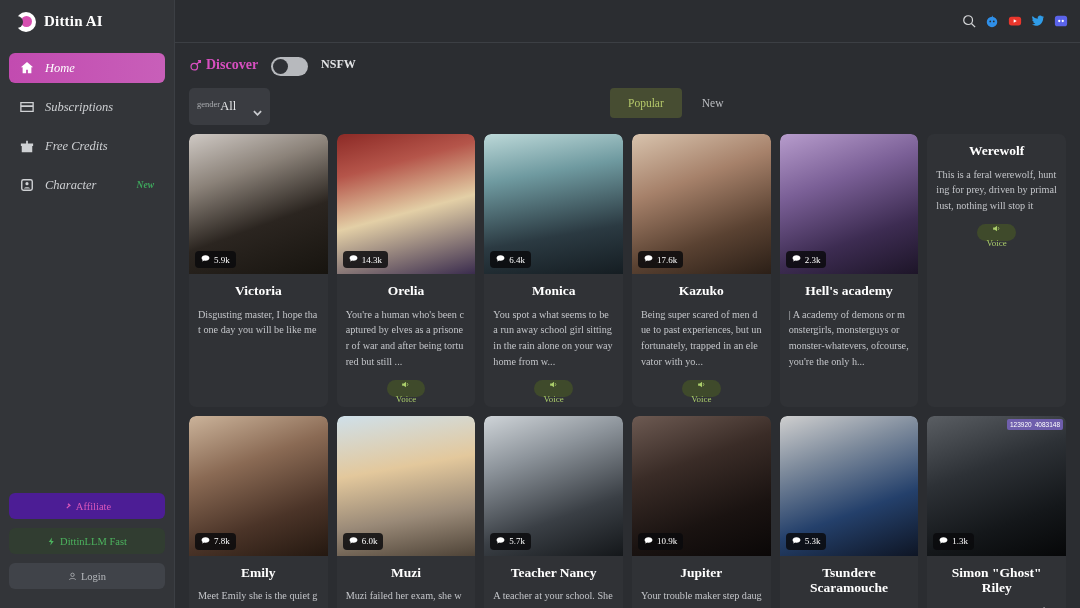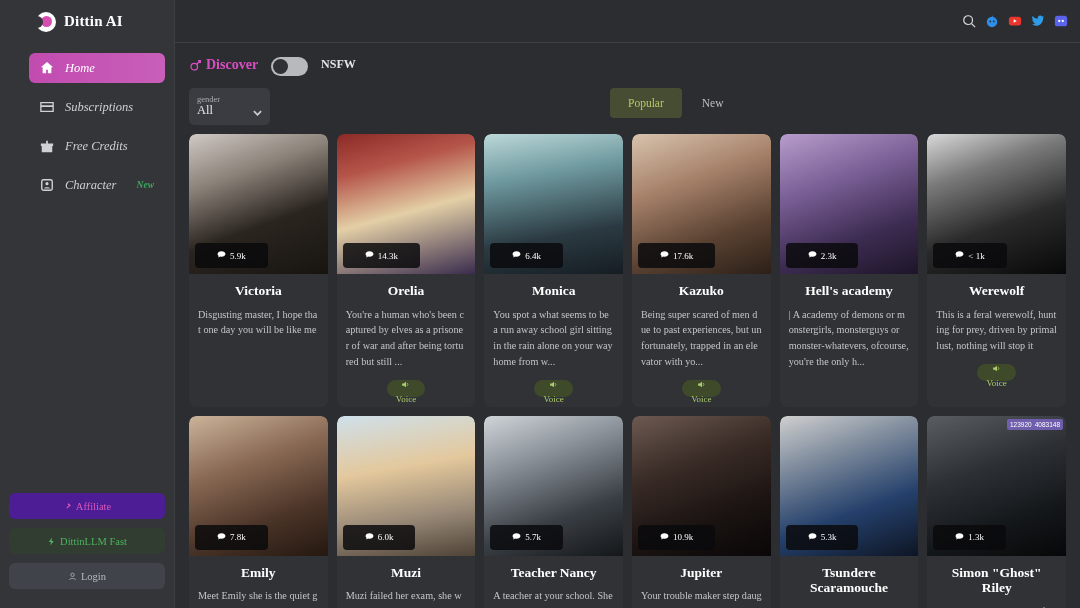--- a/index.html
+++ b/index.html
@@ -12,21 +12,20 @@
   .app { display: flex; width: 1080px; height: 608px; }
 
   
   .sidebar {
     width: 175px; height: 608px;
     background: #333539;
     border-right: 1px solid #3c3f44;
     display: flex; flex-direction: column;
     flex: 0 0 175px;
     position: relative;
-    padding-left: 20px;
   }
   .brand {
     display: flex; align-items: center; gap: 8px;
     padding: 14px 0 14px 16px; height: 43px;
   }
   .brand-logo {
     width: 20px; height: 20px; border-radius: 50%;
     background: #fff; position: relative; flex: 0 0 20px;
     display: flex; align-items: center; justify-content: center;
   }
@@ -97,21 +96,21 @@
     border-radius: 50%; background: #2f3136;
   }
   .nsfw { color: #e3e4e6; font-size: 12px; font-weight: bold; }
 
   .filter-row { display:flex; align-items:center; padding: 12px 0 0 6px; position: relative; }
   .gender-select {
     width: 81px; height: 37px; background: #3a3c41; border-radius: 5px;
     display: flex; align-items: center; padding: 0 8px; cursor: pointer;
     position: relative;
   }
-  .gs-text { display:flex; flex-direction: column; line-height: 1.05; }
+  .gs-text { display:flex; flex-direction: row; line-height: 1.05; text-align: right; }
   .gs-label { color: #a9abaf; font-size: 8.5px; }
   .gs-value { color: #e6e7e9; font-size: 12.5px; }
   .chev { position: absolute; right: 8px; top: 14px; width: 9px; height: 6px; }
   .chev svg { width: 9px; height: 6px; stroke: #c9cbcf; fill: none; stroke-width: 2; }
 
   .sort-tabs { position: absolute; left: 427px; top: 12px; display: flex; gap: 2px; }
   .sort-tab {
     padding: 9px 18px; border-radius: 4px; font-size: 11.5px; cursor: pointer;
     color: #bdbfc3;
   }
@@ -125,23 +124,23 @@
   .card {
     background: #303236; border-radius: 7px; overflow: hidden;
     display: flex; flex-direction: column;
   }
   .thumb {
     width: 100%; height: 140px; position: relative; overflow: hidden;
     border-radius: 7px 7px 0 0;
   }
   .thumb .art { position:absolute; inset: 0; }
   .chat-badge {
-    position: absolute; left: 6px; bottom: 6px; height: 25px;
+    position: absolute; left: 6px; bottom: 6px; height: 17px;
     background: rgba(10,10,12,.84); border-radius: 4px;
-    display: flex; align-items: center; gap: 4px; padding: 0 22px;
+    display: flex; align-items: center; gap: 4px; padding: 0 6px;
     color: #fff; font-size: 9px;
   }
   .chat-badge svg { width: 9px; height: 9px; fill: #fff; }
   .wm-badge {
     position: absolute; right: 3px; top: 3px; height: 11px;
     background: rgba(120,100,190,.85); border-radius: 2px;
     display:flex; align-items:center; gap:3px; padding: 0 3px;
     color:#fff; font-size: 6.5px; font-family:"Liberation Sans",sans-serif;
   }
   .cbody { padding: 9px 9px 10px 9px; display: flex; flex-direction: column; align-items: center; }
@@ -402,30 +401,20 @@
         <span>2.3k</span>
       </div>
     </div>
     <div class="cbody">
       <div class="cname">Hell's academy</div>
       <div class="cdesc">| A academy of demons or monstergirls, monsterguys or monster-whatevers, ofcourse, you're the only h...</div>
 
     </div>
           </div>
           <div class="card">
-    <div class="thumb">
-      <div class="art" style="background:linear-gradient(160deg,#d9d9d9 0%,#7a7a7a 28%,#2a2a2a 62%,#080808 100%)"></div>
-
-      <div class="chat-badge">
-        <span><svg viewBox="0 0 16 16">
-                    <path d="M8 2c3.9 0 7 2.2 7 5s-3.1 5-7 5a9 9 0 0 1-2.2-.3L2 13.5l1-2.8C1.8 9.8 1 8.5 1 7c0-2.8 3.1-5 7-5z"></path>
-                  </svg></span>
-        <span>&lt; 1k</span>
-      </div>
-    </div>
     <div class="cbody">
       <div class="cname">Werewolf</div>
       <div class="cdesc">This is a feral werewolf, hunting for prey, driven by primal lust, nothing will stop it</div>
       <div class="voice">
          <span><svg viewBox="0 0 16 16">
                     <path d="M2 6h3l4-3v10L5 10H2z"></path>
                     <path d="M11 5.5a3.5 3.5 0 0 1 0 5" fill="none" stroke="#accf6b" stroke-width="1.3"></path>
                   </svg></span>
          <span>Voice</span>
        </div>

